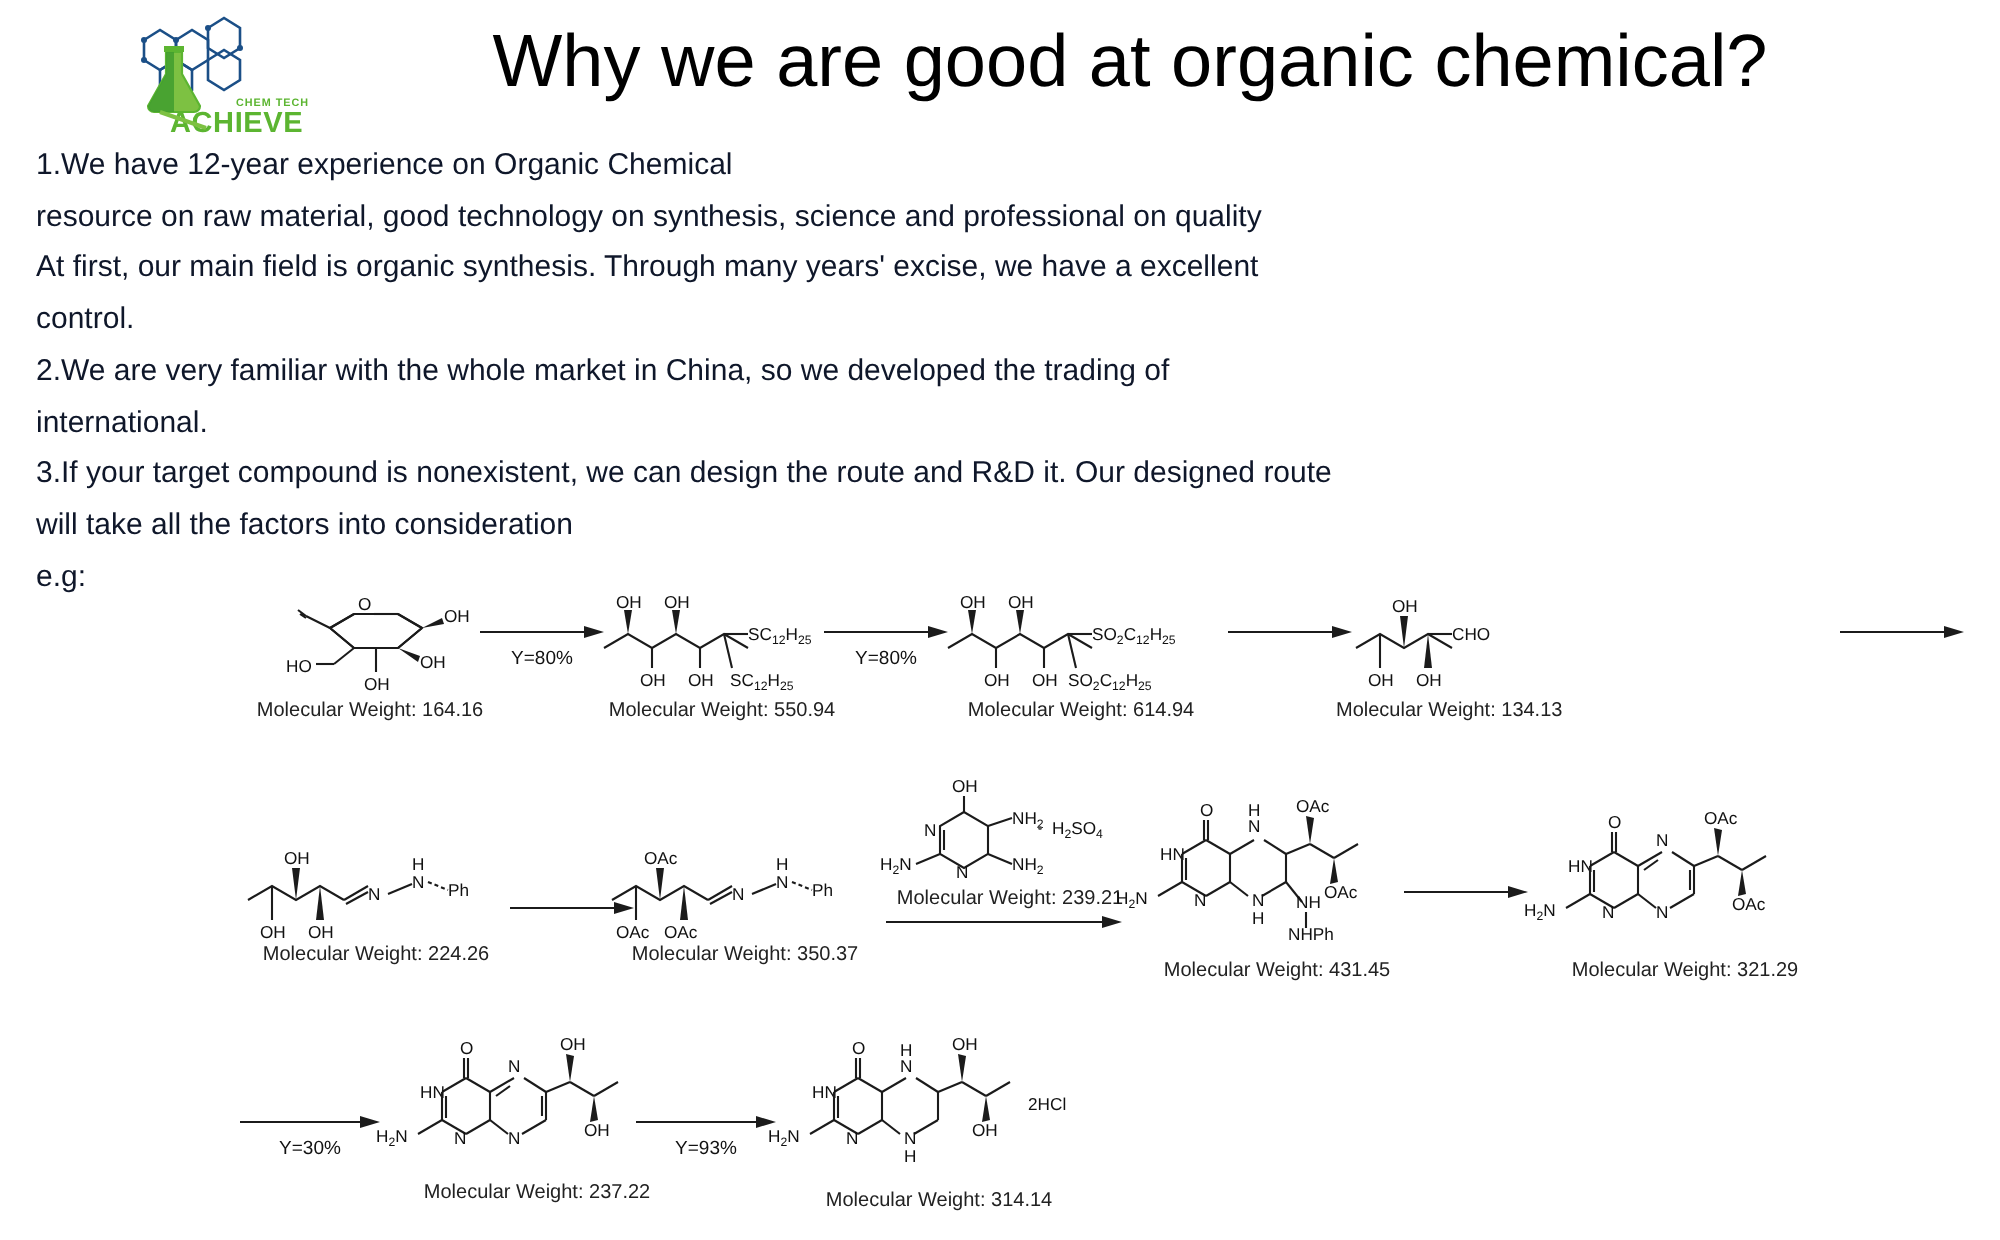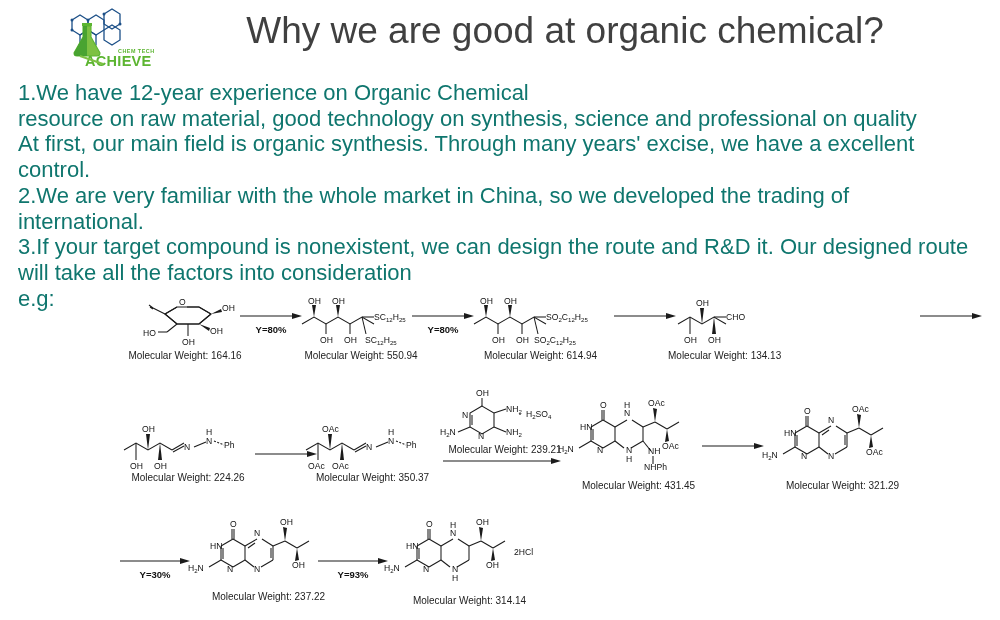--- a/index.html
+++ b/index.html
@@ -9,50 +9,50 @@
     font-family:"Liberation Sans", sans-serif;
     overflow:hidden;
     position:relative;
   }
   
   .header{position:absolute;left:0;top:0;width:1000px;height:72px;}
   .logo{position:absolute;left:58px;top:6px;width:106px;height:62px;}
   .slide-title{
     position:absolute;left:160px;top:10px;width:810px;
     text-align:center;
-    color:#404040;
+    color:#000000;
     font-size:37px;
     font-weight:400;
     letter-spacing:0px;
     white-space:nowrap;
   }
   
   .body-text{
-    position:absolute;left:18px;top:80px;width:972px;
-    color:#0f766e;
-    font-size:22px;
+    position:absolute;left:18px;top:70px;width:972px;
+    color:#0f172a;
+    font-size:15px;
     line-height:25.7px;
     font-weight:400;
   }
   .body-text p{margin:0;}
   
   .scheme{position:absolute;left:0;top:290px;width:1000px;height:330px;}
   .row{position:absolute;left:0;width:1000px;}
   .row1{top:0;height:92px;}
   .row2{top:100px;height:112px;}
   .row3{top:225px;height:98px;}
   .unit{position:absolute;}
   .mw{
     font-size:10px;color:#222;text-align:center;
     white-space:nowrap;font-family:"Liberation Sans", sans-serif;
   }
   .arrow{position:absolute;}
   .arrow .ylab{
     position:absolute;left:0;width:100%;top:12px;
-    text-align:center;font-size:9.5px;color:#111;white-space:nowrap;font-weight:bold;
+    text-align:center;font-size:9.5px;color:#111;white-space:nowrap;
   }
   svg{display:block;overflow:visible;}
   .stroke{stroke:#1b1b1b;fill:none;stroke-width:1.05;}
   .lbl{font-family:"Liberation Sans",sans-serif;font-size:8.6px;fill:#111;}
   .lbl-sm{font-family:"Liberation Sans",sans-serif;font-size:6.1px;fill:#111;}
   .wedge{fill:#1b1b1b;stroke:none;}
   .dot{fill:#555;}
 </style>
 </head>
 <body>

